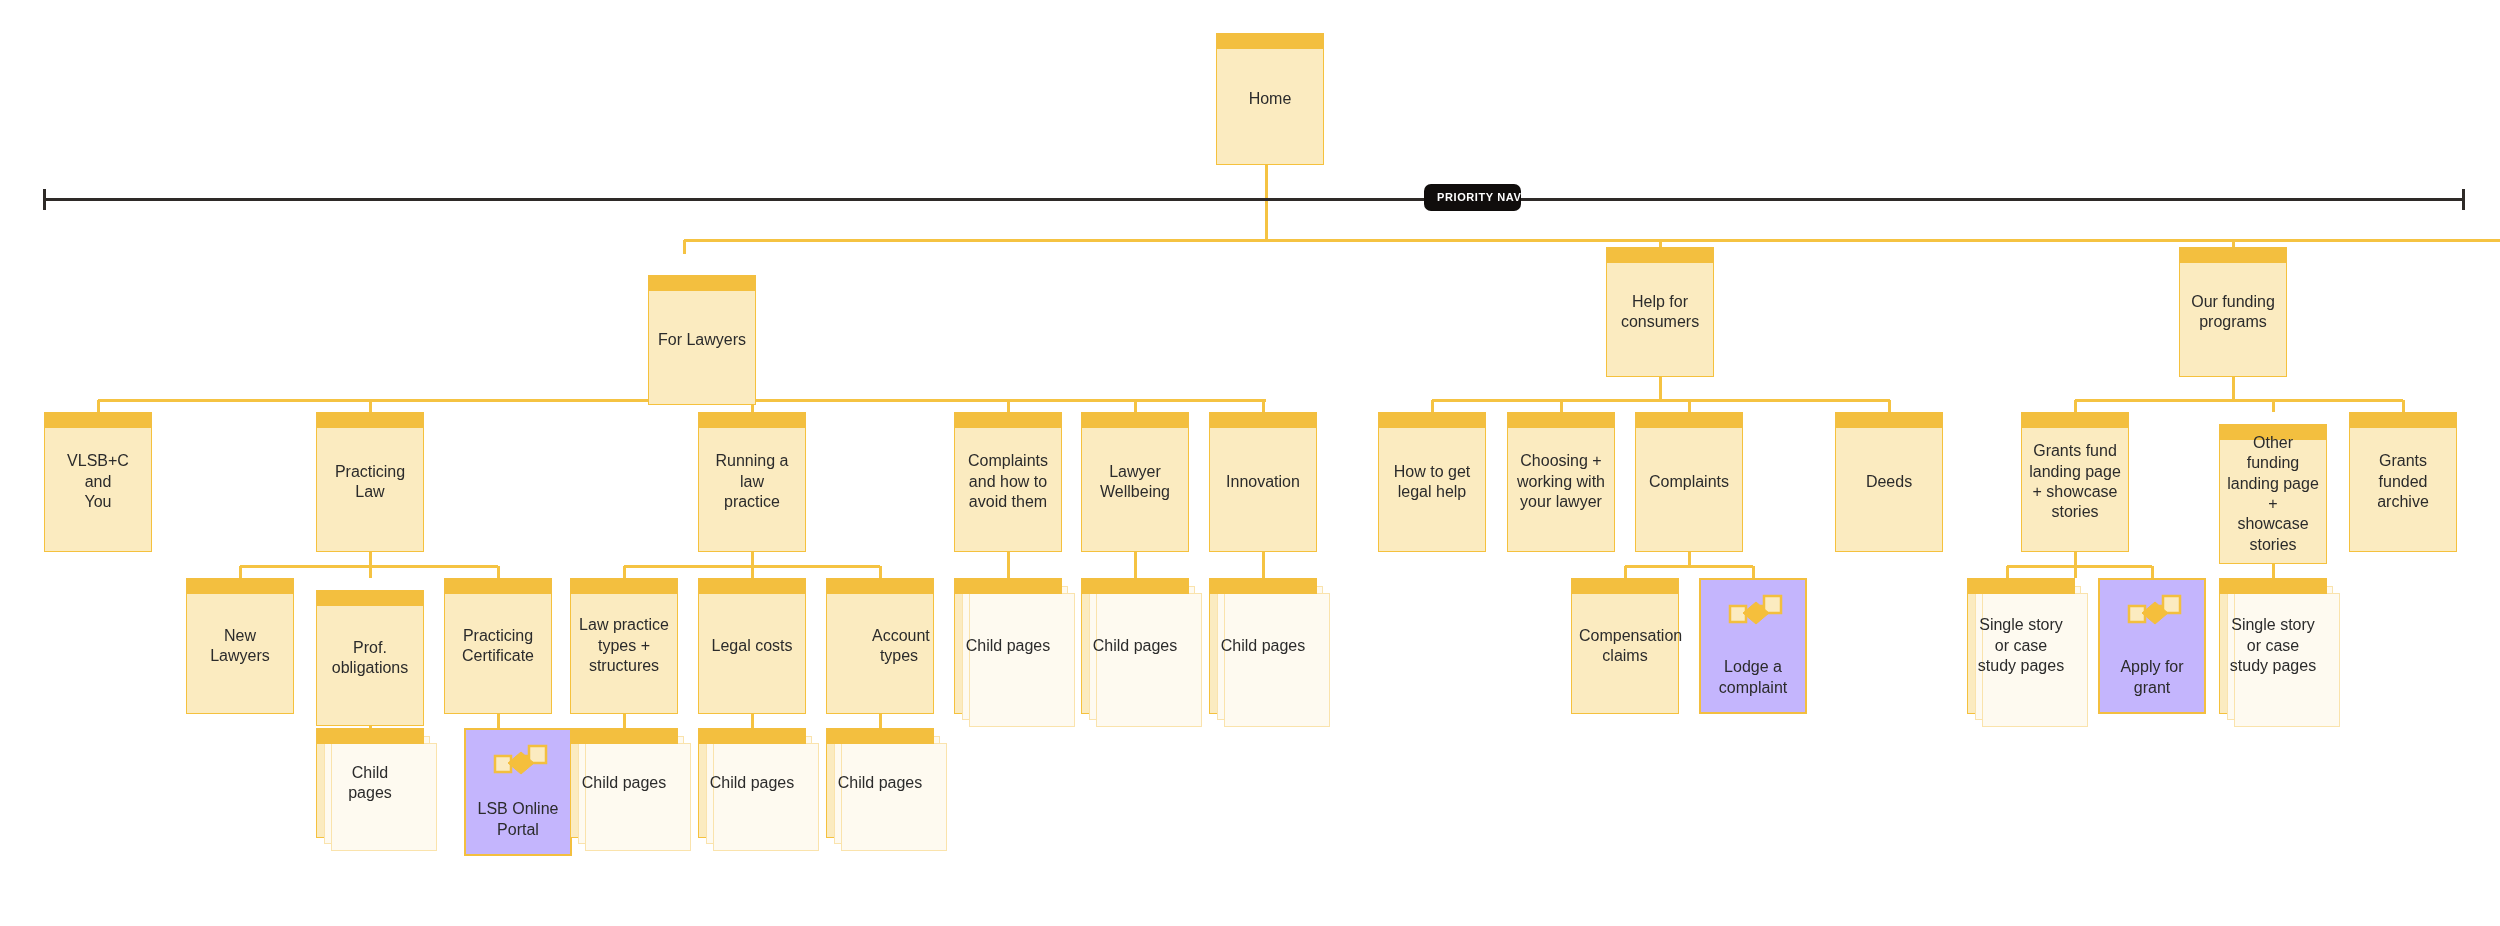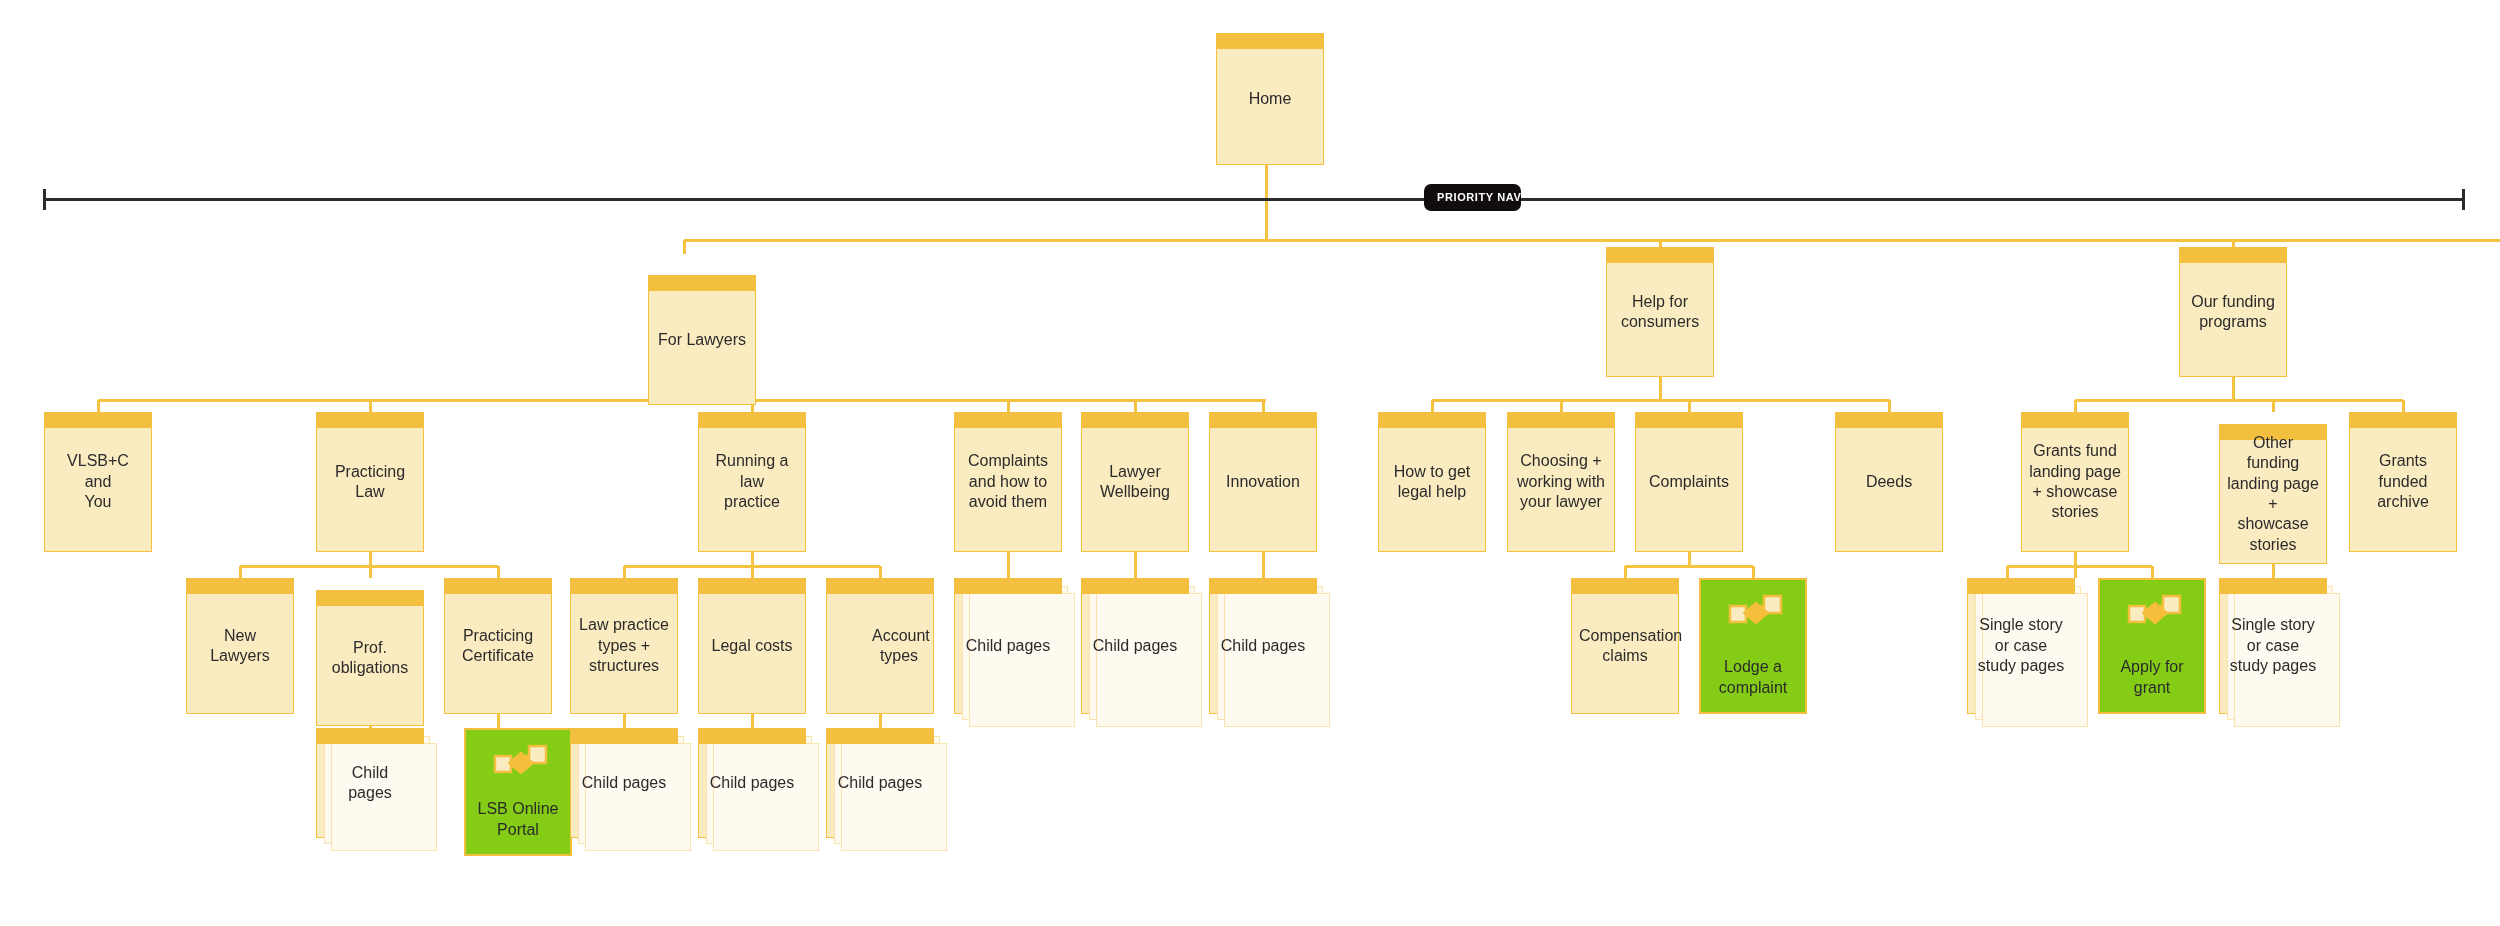--- a/index.html
+++ b/index.html
@@ -49,21 +49,21 @@
     background:#fefaf0;
     border:1px solid #fae3ac;
     z-index:-1;
   }
   .stack::before{ left:7px; top:7px; right:-7px; bottom:-7px; }
   .stack::after { left:14px; top:14px; right:-14px; bottom:-14px; }
 
   
   .node.flow{
     border:2px solid #f3bf3f;
-    background:#84cc16;
+    background:#c4b5fd;
     flex-direction:column;
     justify-content:flex-end;
     padding-bottom:14px;
   }
   .flow-icon{
     position:absolute;
     top:14px; left:50%;
     transform:translateX(-50%);
     width:62px;height:38px;
   }

